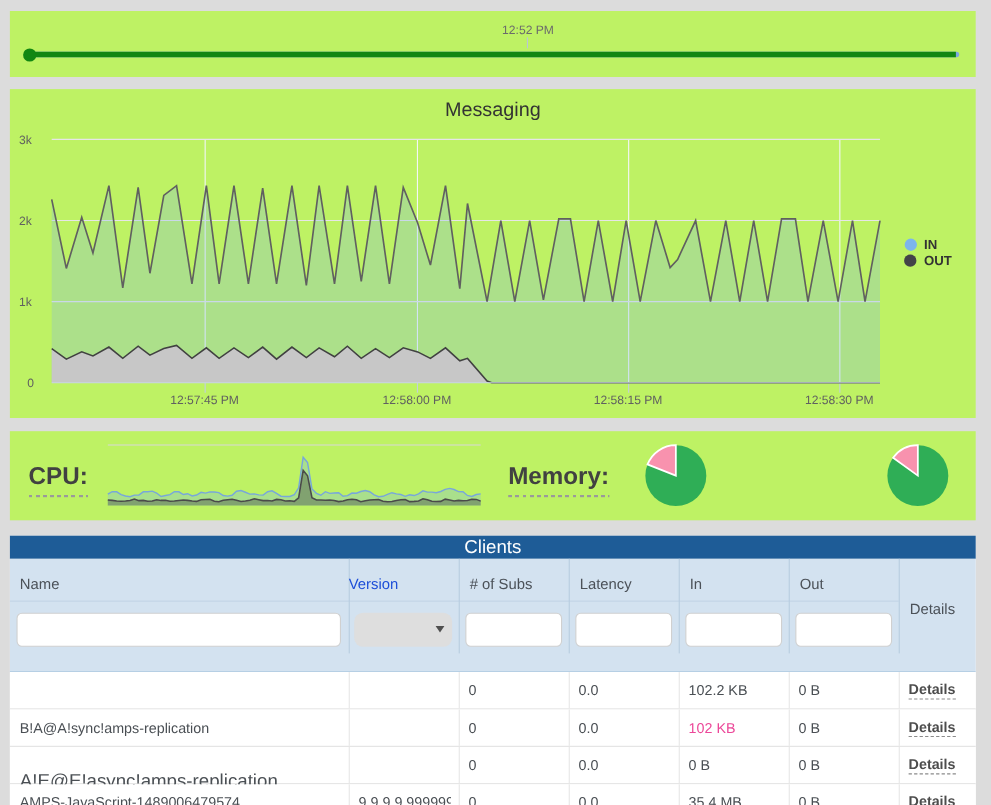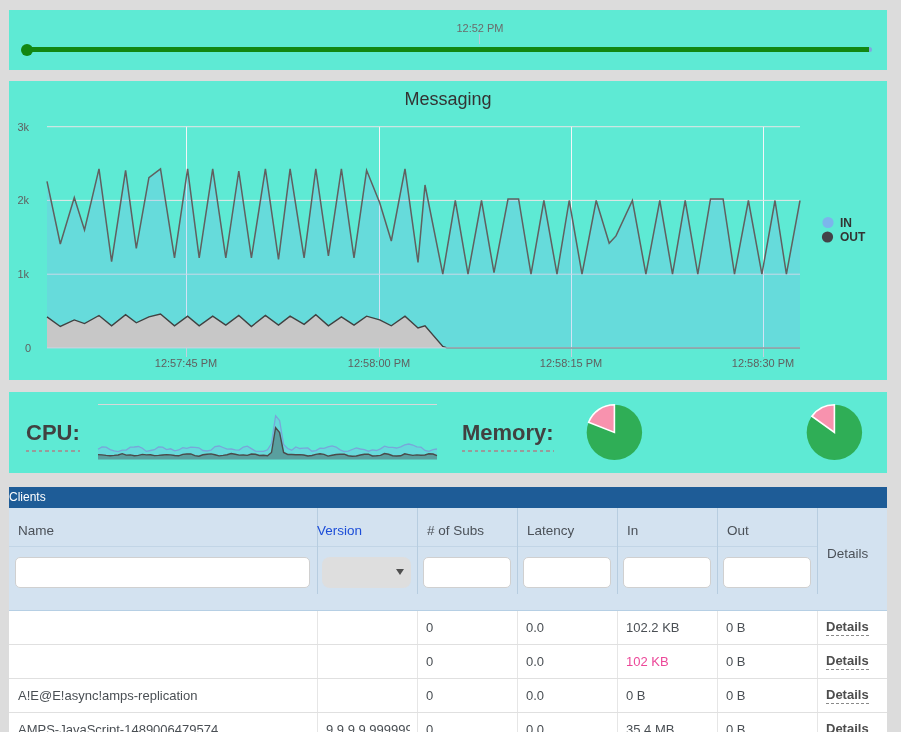--- a/index.html
+++ b/index.html
@@ -1,16 +1,16 @@
 <!DOCTYPE html>
 <html><head><meta charset="utf-8"><style>
 html,body{margin:0;padding:0}
 body{width:901px;height:732px;background:#dcdcdc;position:relative;overflow:hidden;
   font-family:"Liberation Sans",sans-serif;}
-.panel{position:absolute;left:9px;width:878px;background:#5eead4;}
+.panel{position:absolute;left:9px;width:878px;background:#bef264;}
 .hdrlbl{font-weight:bold;font-size:22px;color:#414141;letter-spacing:0px;}
 .dotted{padding-bottom:6px;background:repeating-linear-gradient(to right,#9a9a9a 0 3.5px,transparent 3.5px 6.5px) left bottom/100% 2px no-repeat;}
 </style></head>
 <body>
 
 <div class="panel" style="top:10px;height:60px;">
   <div style="position:absolute;left:471px;top:12px;width:100px;margin-left:-50px;text-align:center;font-size:11px;color:#6b6b6b;">12:52 PM</div>
   <div style="position:absolute;left:470px;top:24px;width:1px;height:10px;background:#b9c7d5;"></div>
   <div style="position:absolute;left:18px;top:37px;width:845px;height:5px;background:#7fa8e0;border-radius:3px;"></div>
   <div style="position:absolute;left:18px;top:37px;width:842px;height:5px;background:#128712;border-radius:3px 0 0 3px;"></div>
@@ -84,21 +84,21 @@
     <circle cx="605.4" cy="40.4" r="27.7" fill="#2fae56"></circle>
     <path d="M605.4,40.4 L605.4,12.7 A27.7 27.7 0 0 0 579.65,30.20 Z" fill="#f892ae" stroke="#ffffff" stroke-width="1.6"></path>
 
     <circle cx="825.4" cy="40.4" r="27.7" fill="#2fae56"></circle>
     <path d="M825.4,40.4 L825.4,12.7 A27.7 27.7 0 0 0 802.93,24.20 Z" fill="#f892ae" stroke="#ffffff" stroke-width="1.6"></path>
   </svg>
 </div>
 
 <div class="panel" style="top:487px;height:245px;background:#fff;">
 
-  <div style="height:21px;background:#1e5c97;color:#fff;font-size:12px;line-height:21px;">Clients</div>
+  <div style="height:21px;background:#1e5c97;color:#fff;font-size:17px;text-align:center;line-height:21px;">Clients</div>
 
   <div style="position:relative;height:102px;background:#d3e2f0;">
     <div style="position:absolute;left:0;top:38px;width:808px;height:1px;background:#c2d5e6;"></div>
 
     <div style="position:absolute;left:308px;top:0;width:1px;height:86px;background:#b7cde0;"></div>
     <div style="position:absolute;left:408px;top:0;width:1px;height:86px;background:#b7cde0;"></div>
     <div style="position:absolute;left:508px;top:0;width:1px;height:86px;background:#b7cde0;"></div>
     <div style="position:absolute;left:608px;top:0;width:1px;height:86px;background:#b7cde0;"></div>
     <div style="position:absolute;left:708px;top:0;width:1px;height:86px;background:#b7cde0;"></div>
     <div style="position:absolute;left:808px;top:0;width:1px;height:86px;background:#b7cde0;"></div>
@@ -135,34 +135,35 @@
     <div style="position:absolute;left:717px;top:9px;width:90px;overflow:hidden;white-space:nowrap;font-size:13px;color:#4a4f54;">0 B</div>
     <div style="position:absolute;left:817px;top:8px;font-size:13px;font-weight:bold;color:#4d4d4d;border-bottom:1px dashed #8a8a8a;padding-bottom:1px;">Details</div>
   </div>
   <div style="position:relative;height:33px;border-bottom:1px solid #e0e0e0;background:#fff;">
     <div style="position:absolute;left:308px;top:0;width:1px;height:33px;background:#e6e6e6;"></div>
     <div style="position:absolute;left:408px;top:0;width:1px;height:33px;background:#e6e6e6;"></div>
     <div style="position:absolute;left:508px;top:0;width:1px;height:33px;background:#e6e6e6;"></div>
     <div style="position:absolute;left:608px;top:0;width:1px;height:33px;background:#e6e6e6;"></div>
     <div style="position:absolute;left:708px;top:0;width:1px;height:33px;background:#e6e6e6;"></div>
     <div style="position:absolute;left:808px;top:0;width:1px;height:33px;background:#e6e6e6;"></div>
+    <div style="position:absolute;left:9px;top:9px;width:298px;overflow:hidden;white-space:nowrap;font-size:13px;color:#4a4f54;">B!A@A!sync!amps-replication</div>
     <div style="position:absolute;left:417px;top:9px;width:90px;overflow:hidden;white-space:nowrap;font-size:13px;color:#4a4f54;">0</div>
     <div style="position:absolute;left:517px;top:9px;width:90px;overflow:hidden;white-space:nowrap;font-size:13px;color:#4a4f54;">0.0</div>
     <div style="position:absolute;left:617px;top:9px;width:90px;overflow:hidden;white-space:nowrap;font-size:13px;color:#ec4899;">102 KB</div>
     <div style="position:absolute;left:717px;top:9px;width:90px;overflow:hidden;white-space:nowrap;font-size:13px;color:#4a4f54;">0 B</div>
     <div style="position:absolute;left:817px;top:8px;font-size:13px;font-weight:bold;color:#4d4d4d;border-bottom:1px dashed #8a8a8a;padding-bottom:1px;">Details</div>
   </div>
   <div style="position:relative;height:33px;border-bottom:1px solid #e0e0e0;background:#fff;">
     <div style="position:absolute;left:308px;top:0;width:1px;height:33px;background:#e6e6e6;"></div>
     <div style="position:absolute;left:408px;top:0;width:1px;height:33px;background:#e6e6e6;"></div>
     <div style="position:absolute;left:508px;top:0;width:1px;height:33px;background:#e6e6e6;"></div>
     <div style="position:absolute;left:608px;top:0;width:1px;height:33px;background:#e6e6e6;"></div>
     <div style="position:absolute;left:708px;top:0;width:1px;height:33px;background:#e6e6e6;"></div>
     <div style="position:absolute;left:808px;top:0;width:1px;height:33px;background:#e6e6e6;"></div>
-    <div style="position:absolute;left:9px;top:9px;width:298px;overflow:hidden;white-space:nowrap;font-size:13px;color:#4a4f54;">A!E@E!async!amps-replication</div>
+    <div style="position:absolute;left:9px;top:21px;width:298px;overflow:hidden;white-space:nowrap;font-size:17px;color:#4a4f54;">A!E@E!async!amps-replication</div>
     <div style="position:absolute;left:417px;top:9px;width:90px;overflow:hidden;white-space:nowrap;font-size:13px;color:#4a4f54;">0</div>
     <div style="position:absolute;left:517px;top:9px;width:90px;overflow:hidden;white-space:nowrap;font-size:13px;color:#4a4f54;">0.0</div>
     <div style="position:absolute;left:617px;top:9px;width:90px;overflow:hidden;white-space:nowrap;font-size:13px;color:#4a4f54;">0 B</div>
     <div style="position:absolute;left:717px;top:9px;width:90px;overflow:hidden;white-space:nowrap;font-size:13px;color:#4a4f54;">0 B</div>
     <div style="position:absolute;left:817px;top:8px;font-size:13px;font-weight:bold;color:#4d4d4d;border-bottom:1px dashed #8a8a8a;padding-bottom:1px;">Details</div>
   </div>
   <div style="position:relative;height:33px;border-bottom:1px solid #e0e0e0;background:#fff;">
     <div style="position:absolute;left:308px;top:0;width:1px;height:33px;background:#e6e6e6;"></div>
     <div style="position:absolute;left:408px;top:0;width:1px;height:33px;background:#e6e6e6;"></div>
     <div style="position:absolute;left:508px;top:0;width:1px;height:33px;background:#e6e6e6;"></div>

